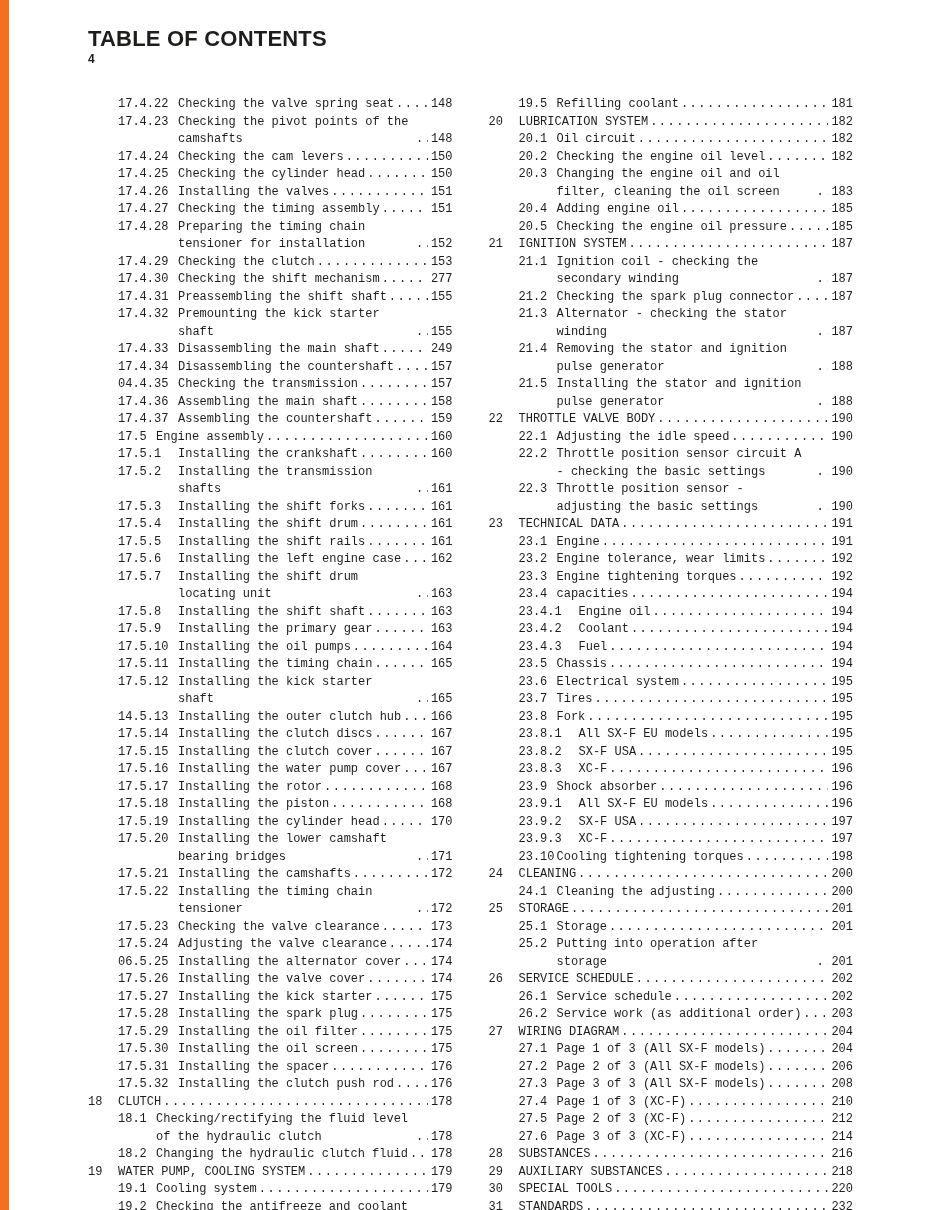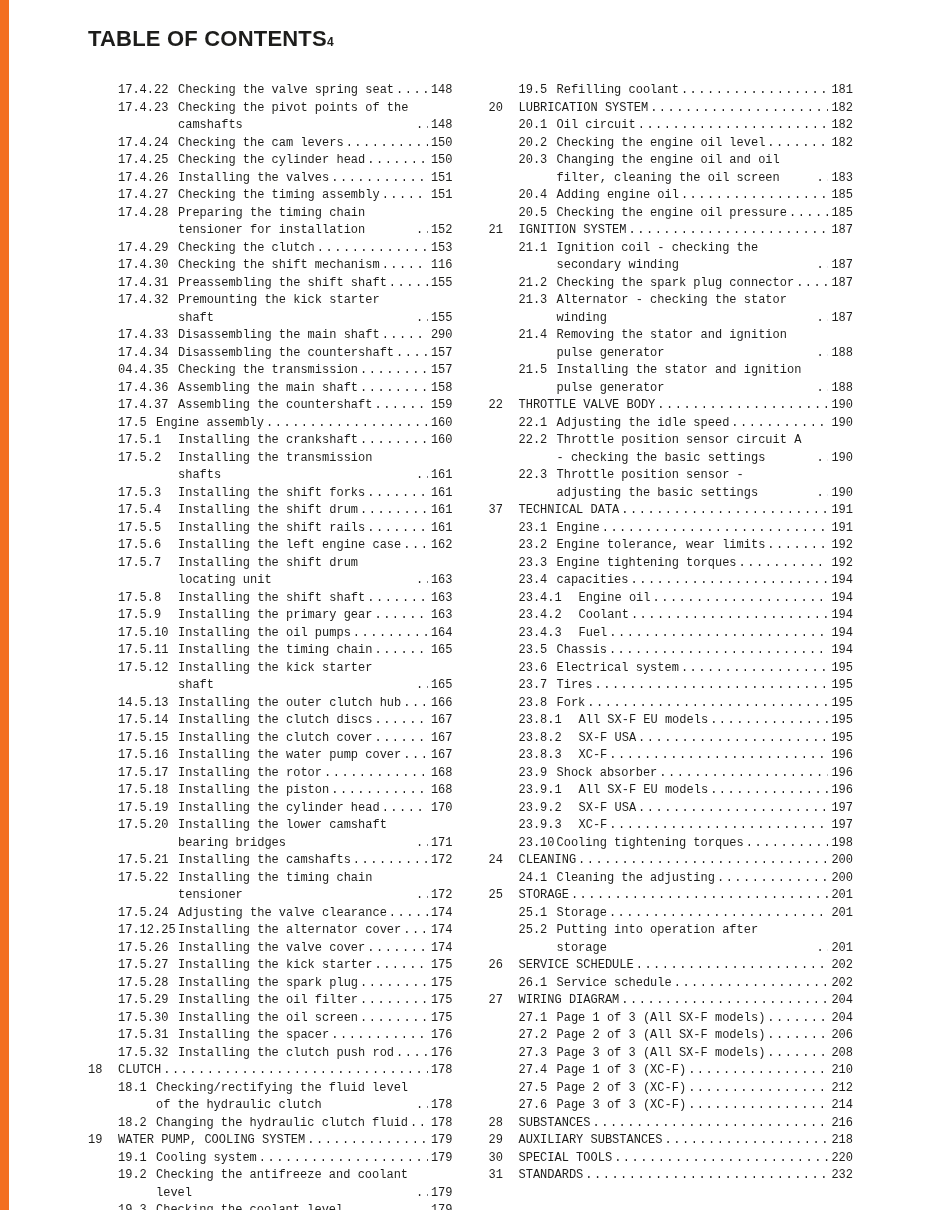--- a/index.html
+++ b/index.html
@@ -9,21 +9,21 @@
     font-family: "Liberation Sans", "DejaVu Sans", sans-serif;
     color: #1d1d1b;
     position: relative;
     overflow: hidden;
   }
   .accent-bar {
     position: absolute; left: 0; top: 0;
     width: 9px; height: 1210px;
   }
   .content { padding: 26px 82px 0 88px; }
-  .header { display: flex; justify-content: flex-start; align-items: baseline; }
+  .header { display: flex; justify-content: flex-end; align-items: baseline; flex-direction: column; }
   .title { font-size: 22px; font-weight: bold; margin: 0; letter-spacing: 0.2px; }
   .pagenum { font-size: 12px; font-weight: bold; }
   .toc { display: flex; gap: 36px; margin-top: 30px; font-family: Liberation Mono, monospace; }
   .col { flex: 1 1 0; min-width: 0; }
   .entry { display: flex; align-items: flex-end; font-size: 12px; line-height: 17.5px; }
   .num { align-self: flex-start; flex: none; white-space: nowrap; }
   .lvl1 > .num { width: 30px; }
   .lvl2 > .num { margin-left: 30px; width: 38px; }
   .lvl3 > .num { margin-left: 30px; width: 60px; }
   .text { flex: 0 1 auto; }
@@ -91,39 +91,39 @@
         <div class="entry lvl3">
           <span class="num">17.4.29</span>
           <span class="text">Checking the clutch</span>
           <span class="dots"></span>
           <span class="page">153</span>
         </div>
         <div class="entry lvl3">
           <span class="num">17.4.30</span>
           <span class="text">Checking the shift mechanism</span>
           <span class="dots"></span>
-          <span class="page">116</span>
+          <span class="page">277</span>
         </div>
         <div class="entry lvl3">
           <span class="num">17.4.31</span>
           <span class="text">Preassembling the shift shaft</span>
           <span class="dots"></span>
           <span class="page">155</span>
         </div>
         <div class="entry lvl3">
           <span class="num">17.4.32</span>
           <span class="text">Premounting the kick starter shaft</span>
           <span class="dots"></span>
           <span class="page">155</span>
         </div>
         <div class="entry lvl3">
           <span class="num">17.4.33</span>
           <span class="text">Disassembling the main shaft</span>
           <span class="dots"></span>
-          <span class="page">290</span>
+          <span class="page">249</span>
         </div>
         <div class="entry lvl3">
           <span class="num">17.4.34</span>
           <span class="text">Disassembling the countershaft</span>
           <span class="dots"></span>
           <span class="page">157</span>
         </div>
         <div class="entry lvl3">
           <span class="num">04.4.35</span>
           <span class="text">Checking the transmission</span>
@@ -274,27 +274,33 @@
           <span class="dots"></span>
           <span class="page">172</span>
         </div>
         <div class="entry lvl3">
           <span class="num">17.5.22</span>
           <span class="text">Installing the timing chain tensioner</span>
           <span class="dots"></span>
           <span class="page">172</span>
         </div>
         <div class="entry lvl3">
+          <span class="num">17.5.23</span>
+          <span class="text">Checking the valve clearance</span>
+          <span class="dots"></span>
+          <span class="page">173</span>
+        </div>
+        <div class="entry lvl3">
           <span class="num">17.5.24</span>
           <span class="text">Adjusting the valve clearance</span>
           <span class="dots"></span>
           <span class="page">174</span>
         </div>
         <div class="entry lvl3">
-          <span class="num">17.12.25</span>
+          <span class="num">06.5.25</span>
           <span class="text">Installing the alternator cover</span>
           <span class="dots"></span>
           <span class="page">174</span>
         </div>
         <div class="entry lvl3">
           <span class="num">17.5.26</span>
           <span class="text">Installing the valve cover</span>
           <span class="dots"></span>
           <span class="page">174</span>
         </div>
@@ -480,21 +486,21 @@
           <span class="dots"></span>
           <span class="page">190</span>
         </div>
         <div class="entry lvl2">
           <span class="num">22.3</span>
           <span class="text">Throttle position sensor - adjusting the basic settings</span>
           <span class="dots"></span>
           <span class="page">190</span>
         </div>
         <div class="entry lvl1">
-          <span class="num">37</span>
+          <span class="num">23</span>
           <span class="text">TECHNICAL DATA</span>
           <span class="dots"></span>
           <span class="page">191</span>
         </div>
         <div class="entry lvl2">
           <span class="num">23.1</span>
           <span class="text">Engine</span>
           <span class="dots"></span>
           <span class="page">191</span>
         </div>
@@ -640,20 +646,26 @@
           <span class="num">26</span>
           <span class="text">SERVICE SCHEDULE</span>
           <span class="dots"></span>
           <span class="page">202</span>
         </div>
         <div class="entry lvl2">
           <span class="num">26.1</span>
           <span class="text">Service schedule</span>
           <span class="dots"></span>
           <span class="page">202</span>
+        </div>
+        <div class="entry lvl2">
+          <span class="num">26.2</span>
+          <span class="text">Service work (as additional order)</span>
+          <span class="dots"></span>
+          <span class="page">203</span>
         </div>
         <div class="entry lvl1">
           <span class="num">27</span>
           <span class="text">WIRING DIAGRAM</span>
           <span class="dots"></span>
           <span class="page">204</span>
         </div>
         <div class="entry lvl2">
           <span class="num">27.1</span>
           <span class="text">Page 1 of 3 (All SX-F models)</span>

